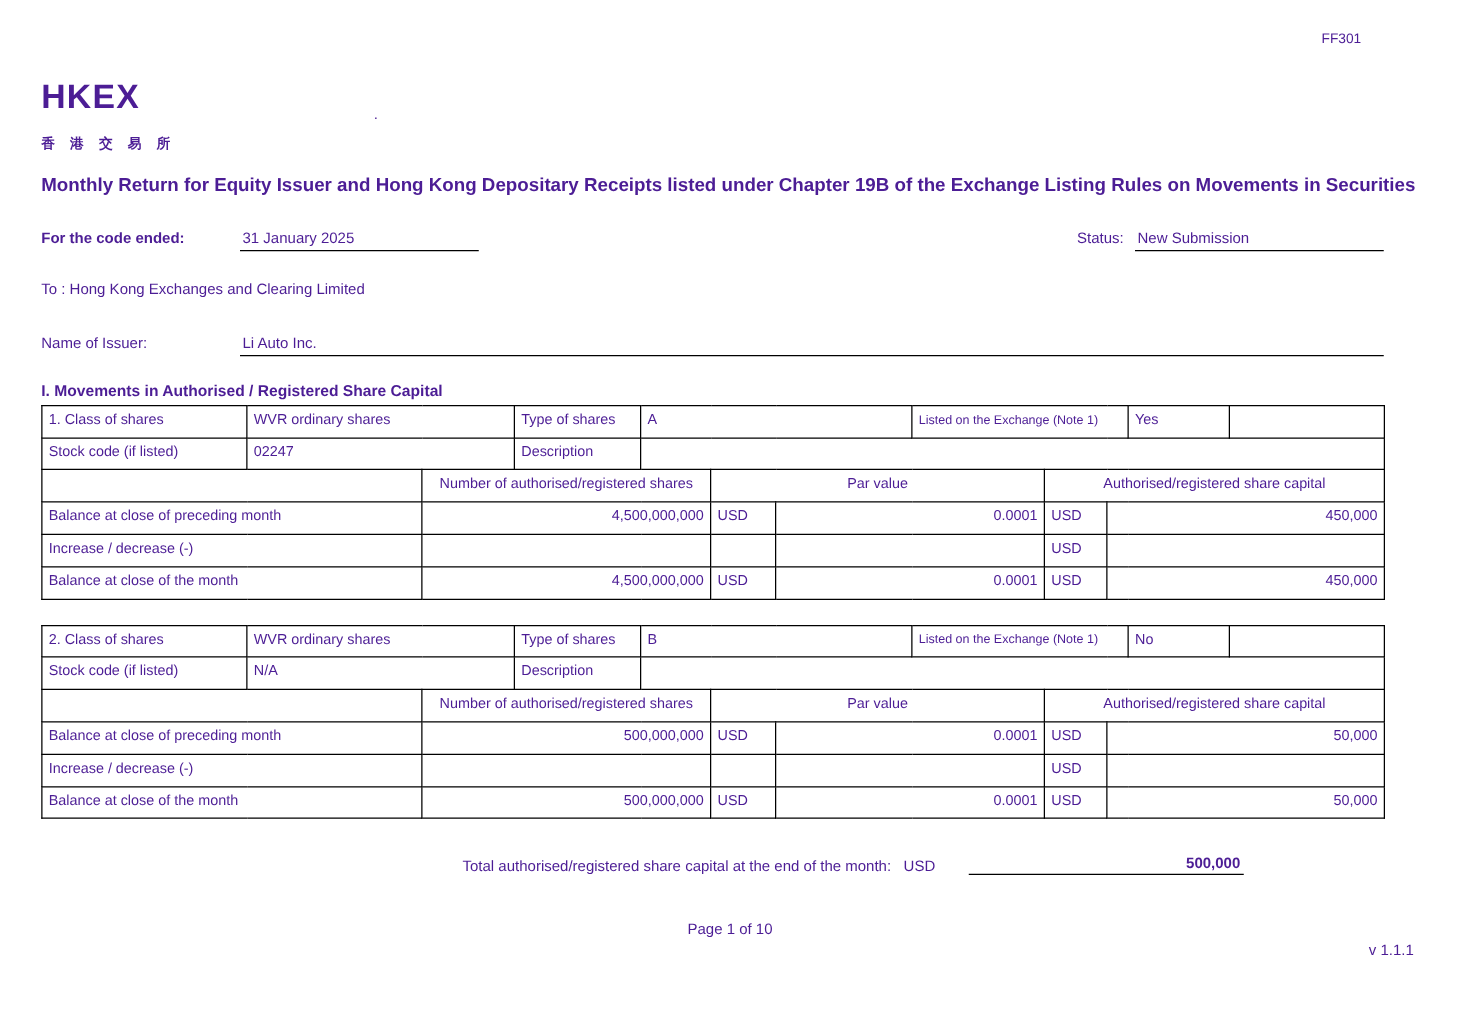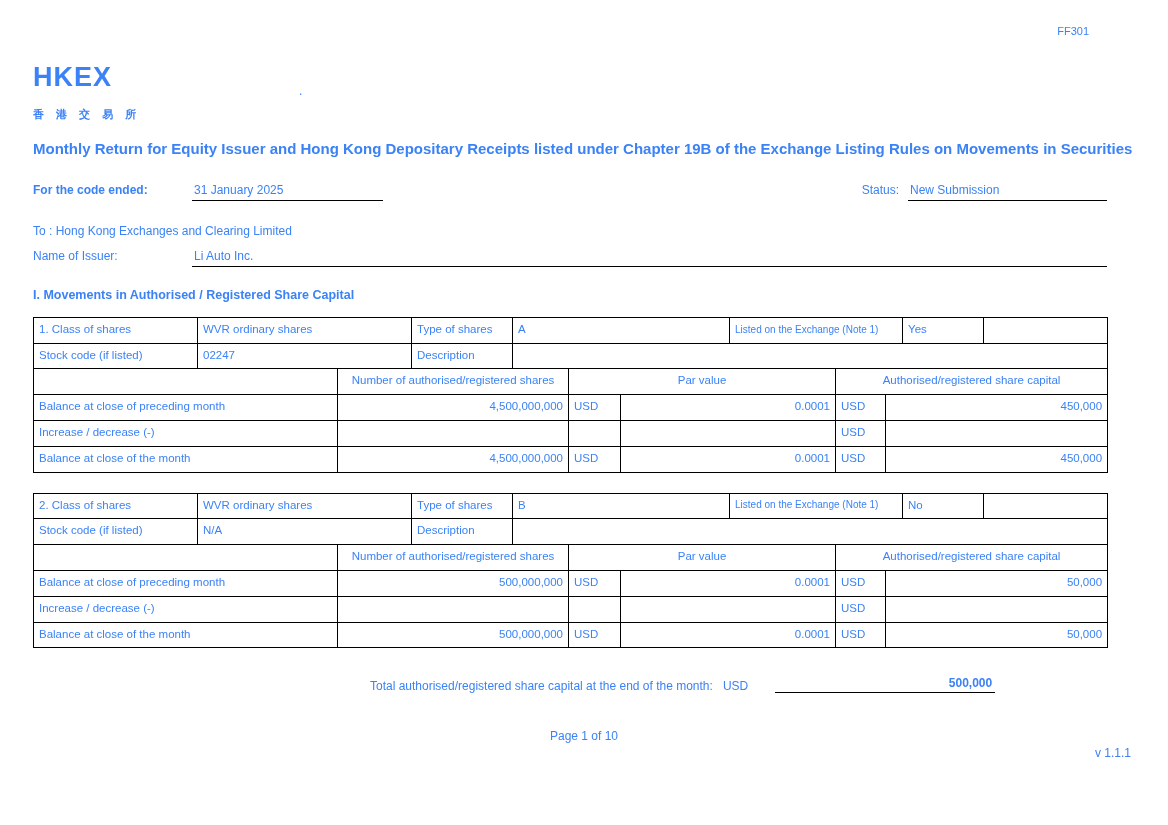--- a/index.html
+++ b/index.html
@@ -2,21 +2,21 @@
 <html><head>
 <meta charset="utf-8">
 <style>
   * { box-sizing: border-box; }
   html, body { margin: 0; padding: 0; background: #ffffff; }
   .page {
     position: relative;
     width: 1168px;
     height: 825px;
     background: #ffffff;
-    color: #3b82f6;
+    color: #4c1d95;
     font-family: "Liberation Sans", "DejaVu Sans", sans-serif;
     padding: 0 33px;
     overflow: hidden;
   }
   .form-code { position: absolute; top: 25px; right: 79px; font-size: 11px; }
   .logo { padding-top: 64px; }
   .logo-text { font-size: 27px; font-weight: 800; letter-spacing: 1px; line-height: 1; }
   .logo-cn { font-size: 11px; font-weight: 700; letter-spacing: 4.5px; margin-top: 16px; }
   .stray-dot { position: absolute; left: 299px; top: 84px; font-size: 12px; }
   .title { margin: 16px 0 0 0; font-size: 15px; font-weight: bold; line-height: 1.45; text-align: justify; }
@@ -25,28 +25,28 @@
   .flabel { font-size: 12px; flex: 0 0 auto; }
   .flabel.w159 { width: 159px; }
   .bold { font-weight: bold; }
   .fvalue { font-size: 12px; border-bottom: 1px solid #000; padding: 0 2px 3px 2px; min-height: 15px; }
   .w191 { width: 191px; flex: 0 0 auto; }
   .w199 { width: 199px; flex: 0 0 auto; }
   .grow { flex: 1 1 auto; }
   .spacer { flex: 1 1 auto; }
   .status-label { margin-right: 9px; }
   .to-line { margin-top: 23px; font-size: 12px; }
-  .row-issuer { margin-top: 11px; }
+  .row-issuer { margin-top: 29px; }
   .row-date { margin-top: 9px; }
   .section-heading { margin: 21px 0 0 0; font-size: 12.5px; font-weight: bold; }
   table.share-table {
     width: 1074px;
     border-collapse: collapse;
     table-layout: fixed;
-    margin-top: 15px;
+    margin-top: 4px;
     font-size: 11.5px;
   }
   .share-table td {
     border: 1px solid #000;
     padding: 5px 5px 6px 5px;
     overflow: hidden;
     white-space: nowrap;
     line-height: 1.2;
     height: 24px;
   }

